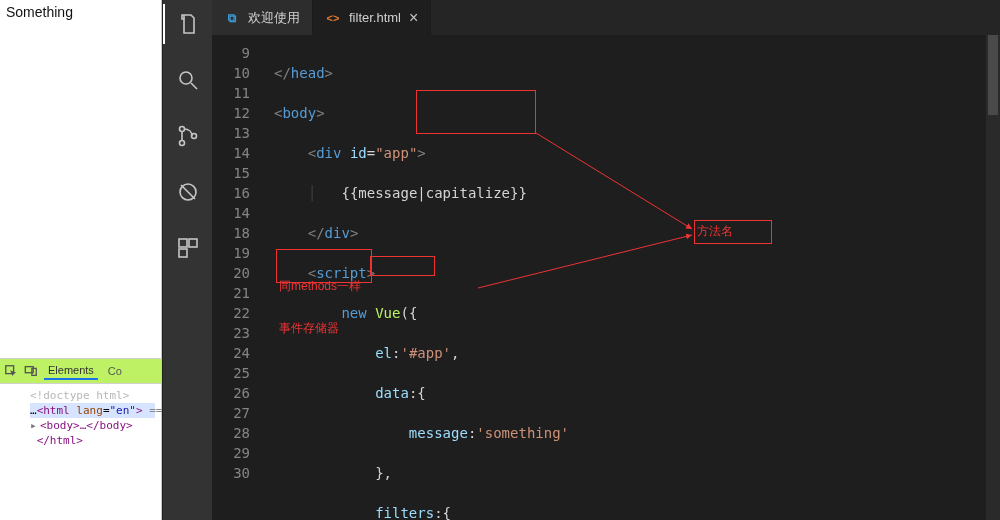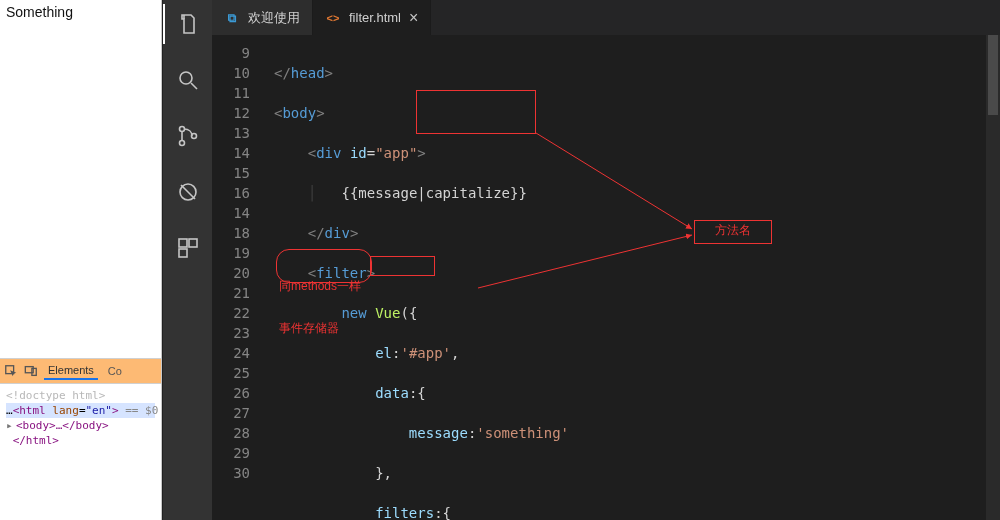--- a/index.html
+++ b/index.html
@@ -2,31 +2,31 @@
 <html><head>
 <meta charset="utf-8">
 <style>
   * { margin:0; padding:0; box-sizing:border-box; }
   html,body { width:1000px; height:520px; overflow:hidden; font-family:"Segoe UI",Arial,sans-serif; font-size:13px; background:#fff; }
   .root { display:flex; width:1000px; height:520px; }
   
   .browser { width:162px; height:520px; border-right:1px solid #c8c8c8; background:#fff; display:flex; flex-direction:column; }
   .page-output { flex:1; padding:4px 6px; color:#111; font-size:14px; }
   .devtools { height:162px; border-top:1px solid #d0d0d0; font-size:11px; }
-  .dev-tabs { display:flex; align-items:center; height:25px; border-bottom:1px solid #d0d0d0; background:#fdba74; padding:0 4px; gap:6px; overflow:hidden;}
+  .dev-tabs { display:flex; align-items:center; height:25px; border-bottom:1px solid #d0d0d0; background:#bef264; padding:0 4px; gap:6px; overflow:hidden;}
   .dev-icon { width:14px; height:14px; display:flex; align-items:center; justify-content:center; }
   .dev-icon svg { width:14px; height:14px; stroke:#555; fill:none; stroke-width:1.5; }
   .dev-tabs .tab { padding:2px 4px; color:#555; }
   .dev-tabs .tab.active { color:#333; border-bottom:2px solid #1a73e8; }
   .dom { padding:4px 6px; font-family:Consolas,monospace; font-size:11px; line-height:15px; background:#fff; }
   .dom .grey { color:#b8b8b8; }
   .dom .p  { color:#881280; }
   .dom .a  { color:#994500;text-align:right; }
   .dom .v  { color:#1a1aa6; }
-  .dom .row { white-space:nowrap; }
+  .dom .row { white-space:nowrap;margin-left:24px; }
   .dom .hl { background:#d6e4ff; }
   .dom .sel { color:#888; }
   .dom .tri { display:inline-block; width:10px; color:#777; }
   
   .vscode { flex:1; display:flex; background:#1e1e1e; color:#ccc; position:relative; }
   .activity { width:50px; background:#333333; display:flex; flex-direction:column; align-items:center; padding-top:10px; gap:28px; border-left:1px solid #212121;}
   .activity .ab { width:28px; height:28px; display:flex; align-items:center; justify-content:center; color:#bbbbbb; position:relative;}
   .activity .ab.active::before { content:""; position:absolute; left:-11px; top:-6px; width:2px; height:40px; background:#fff; }
   .activity svg { width:24px; height:24px; stroke:#c5c5c5; fill:none; stroke-width:1.6; }
   .editor { flex:1; display:flex; flex-direction:column; background:#1e1e1e; position:relative; }
@@ -165,46 +165,46 @@
             <div>28</div>
             <div>29</div>
             <div>30</div>
           </div>
         <div class="src">
 <div class="ln"><span class="tok-grey">&lt;/</span><span class="tok-tag">head</span><span class="tok-grey">&gt;</span></div>
 <div class="ln"><span class="tok-grey">&lt;</span><span class="tok-tag">body</span><span class="tok-grey">&gt;</span></div>
 <div class="ln">    <span class="tok-grey">&lt;</span><span class="tok-tag">div</span><span class="tok-attr"> id</span><span class="tok-def">=</span><span class="tok-str">"app"</span><span class="tok-grey">&gt;</span></div>
 <div class="ln">    <span class="guide">│</span>   <span class="tok-def">{{message|capitalize}}</span></div>
 <div class="ln">    <span class="tok-grey">&lt;/</span><span class="tok-tag">div</span><span class="tok-grey">&gt;</span></div>
-<div class="ln">    <span class="tok-grey">&lt;</span><span class="tok-tag">filter</span><span class="tok-grey">&gt;</span></div>
+<div class="ln">    <span class="tok-grey">&lt;</span><span class="tok-tag">script</span><span class="tok-grey">&gt;</span></div>
 <div class="ln">        <span class="tok-kw">new </span><span class="tok-fn">Vue</span><span class="tok-def">({</span></div>
 <div class="ln">            <span class="tok-attr">el</span><span class="tok-def">:</span><span class="tok-str">'#app'</span><span class="tok-def">,</span></div>
 <div class="ln">            <span class="tok-attr">data</span><span class="tok-def">:{</span></div>
 <div class="ln">                <span class="tok-attr">message</span><span class="tok-def">:</span><span class="tok-str">'something'</span></div>
 <div class="ln">            <span class="tok-def">},</span></div>
 <div class="ln">            <span class="tok-attr">filters</span><span class="tok-def">:{</span></div>
 
 
 
 
 
 
 
 
 
 
 
           
           <div class="box" style="left:156px; top:55px; width:120px; height:44px;"></div>
-          <div class="box red-text" style="left:16px; top:214px; width:96px; height:34px;border-radius:13px;">
+          <div class="box red-text" style="left:16px; top:214px; width:96px; height:34px;">
             <div>同methods一样</div>
             <div>事件存储器</div>
           </div>
           <div class="box" style="left:110px; top:221px; width:65px; height:20px;"></div>
-          <div class="box red-text" style="left:434px; top:185px; width:78px; height:24px; text-align:center; padding-top:3px;font-family:Liberation Mono, monospace;">方法名</div>
+          <div class="box red-text" style="left:434px; top:185px; width:78px; height:24px; padding-top:3px;">方法名</div>
           
           <svg style="position:absolute; left:0; top:0; width:100%; height:100%; pointer-events:none;">
             <defs>
                 <marker id="arr" markerWidth="8" markerHeight="8" refX="6" refY="3" orient="auto">
                   <path d="M0,0 L6,3 L0,6 Z" fill="#e33"></path>
                 </marker>
               </defs>
             <line x1="276" y1="98" x2="432" y2="194" stroke="#e33" stroke-width="1" marker-end="url(#arr)"></line>
             <line x1="218" y1="253" x2="432" y2="200" stroke="#e33" stroke-width="1" marker-end="url(#arr)"></line>
           </svg>

